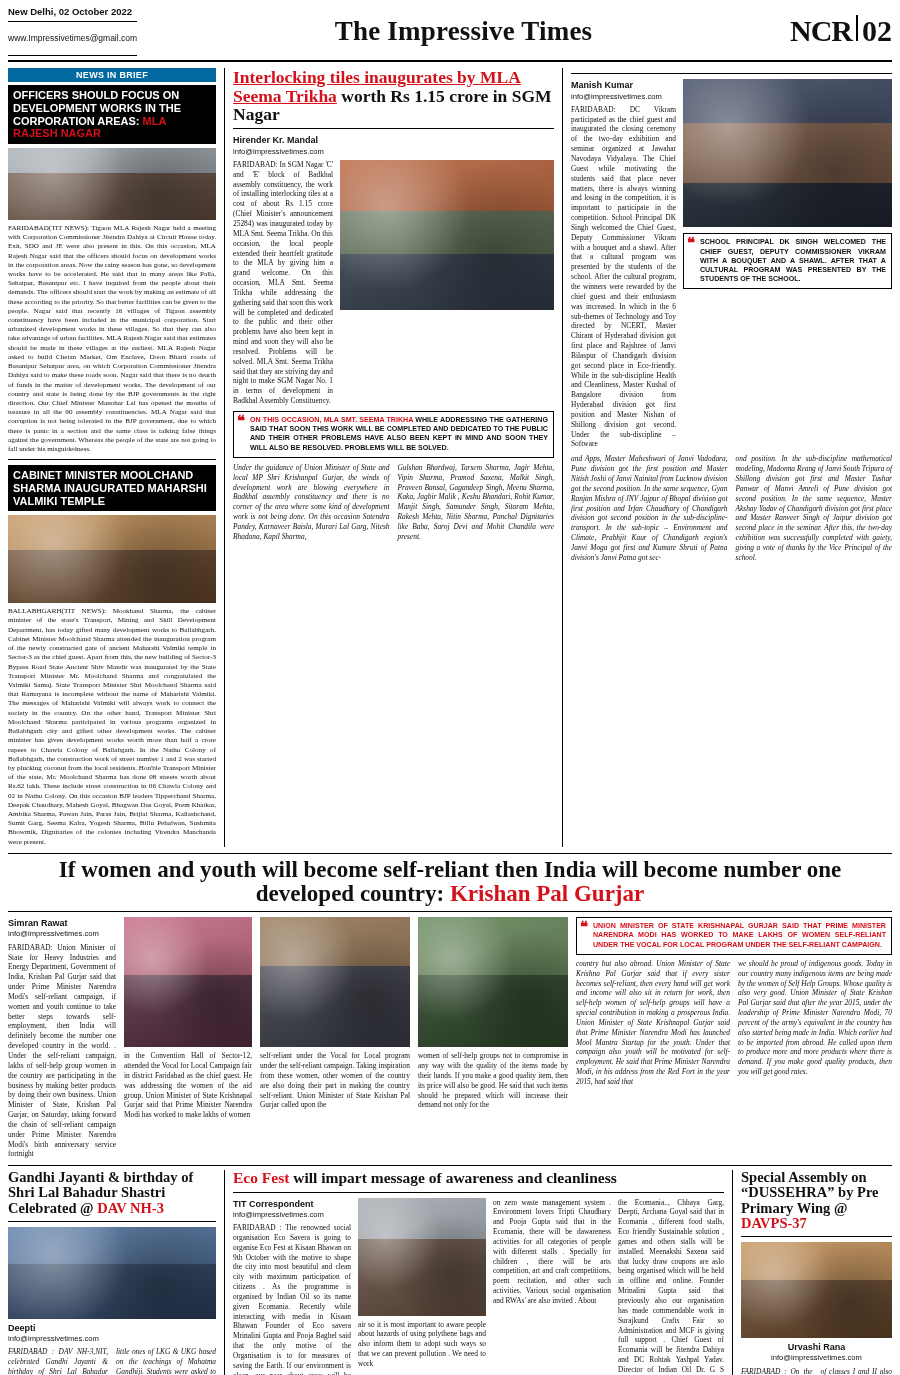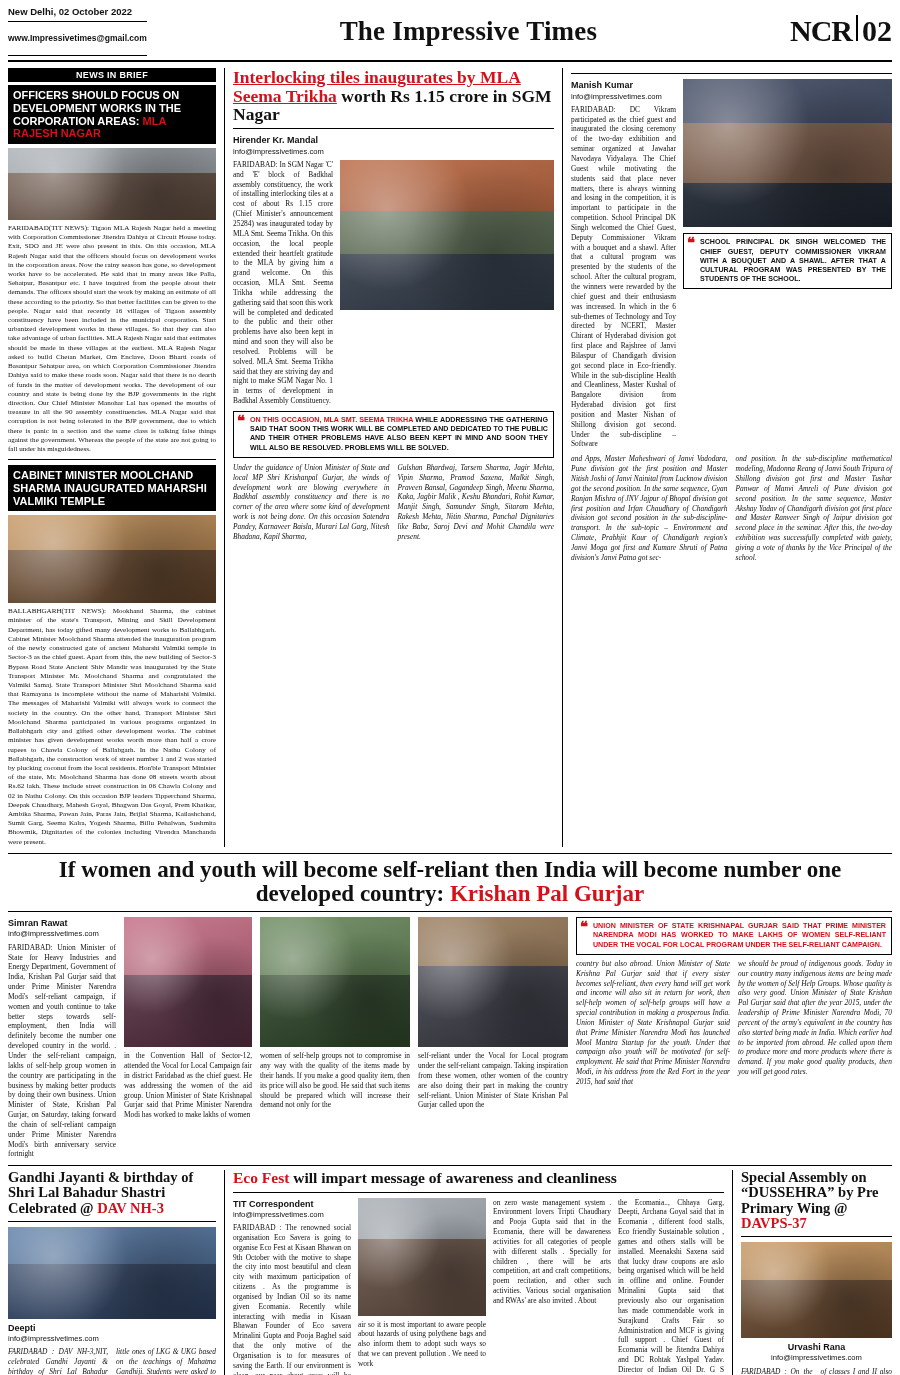--- a/index.html
+++ b/index.html
@@ -10,21 +10,21 @@
     background: #ffffff;
     font-family: "Liberation Serif", serif;
     color: #111;
   }
   .page { width: 900px; height: 1375px; padding: 6px 8px; position: relative; }
 
   
   .masthead { display: flex; align-items: center; justify-content: space-between; border-bottom: 2px solid #000; padding-bottom: 4px; }
   .mh-left { font-size: 9px; line-height: 1.35; font-family: "Liberation Sans", sans-serif; }
   .mh-left .date { font-weight: bold; font-size: 9.5px; }
-  .mh-left .email { font-weight: bold; font-size: 8.5px; margin-top: 2px; border-top: 1px solid #000; border-bottom: 1px solid #000; padding: 11px 0; }
+  .mh-left .email { font-weight: normal; font-size: 8.5px; margin-top: 2px; border-top: 1px solid #000; border-bottom: 1px solid #000; padding: 11px 0; }
   .mh-title { font-size: 27px; font-weight: bold; letter-spacing: .2px; font-family: "Liberation Serif", serif; }
   .mh-right { display: flex; align-items: baseline; gap: 4px; font-family: "Liberation Serif", serif; justify-content: flex-end; }
   .mh-right .ncr { font-size: 30px; font-weight: bold; letter-spacing: -1px; }
   .mh-right .bar { width: 2px; height: 26px; background: #000; display: inline-block; }
   .mh-right .pg { font-size: 30px; font-weight: bold; }
 
   
   .red { color: #d4111a; }
   h2.head { font-family: "Liberation Serif", serif; font-weight: bold; line-height: 1.05; margin: 0 0 4px 0; }
   .byline { font-size: 7.6px; font-family: "Liberation Sans", sans-serif; line-height: 1.35; margin-bottom: 3px; }
@@ -58,21 +58,21 @@
   .band { display: flex; gap: 8px; }
   .col { }
   .vline { border-left: 1px solid #000; }
 
   
   #band1 { margin-top: 6px; }
   .c1 { width: 208px; }
   .c2 { width: 330px; }
   .c3 { width: 330px; }
 
-  .briefhead { background: #000000; color: #fff; text-align: center; font-family: "Liberation Sans", sans-serif;
+  .briefhead { background: #0369a1; color: #fff; text-align: center; font-family: "Liberation Sans", sans-serif;
     font-weight: bold; font-size: 9px; padding: 2px 0; letter-spacing: .3px; }
   .brieftext { font-size: 7.1px; text-align: justify; line-height: 1.3; }
 
   .blkbar { background: #000; color: #fff; font-family: "Liberation Sans", sans-serif; font-weight: bold;
     font-size: 11px; line-height: 1.15; padding: 4px 5px; }
 
   .h-inter { font-size: 17.5px; }
   .h-dc { font-size: 18px; }
 
   .cols2 { column-count: 2; column-gap: 8px; column-rule: none; }
@@ -186,26 +186,26 @@
           <b>Simran Rawat</b><br>
           <span>info@impressivetimes.com</span>
         </div>
         <div class="body">FARIDABAD: Union Minister of State for Heavy Industries and Energy Department, Government of India, Krishan Pal Gurjar said that under Prime Minister Narendra Modi's self-reliant campaign, if women and youth continue to take better steps towards self-employment, then India will definitely become the number one developed country in the world. . Under the self-reliant campaign, lakhs of self-help group women in the country are participating in the business by making better products by doing their own business. Union Minister of State, Krishan Pal Gurjar, on Saturday, taking forward the chain of self-reliant campaign under Prime Minister Narendra Modi's birth anniversary service fortnight</div>
       </div>
       <div style="width:128px;">
         <div class="photo p-pink" style="height:130px;"></div>
         <div class="body" style="margin-top:4px;">in the Convention Hall of Sector-12, attended the Vocal for Local Campaign fair in district Faridabad as the chief guest. He was addressing the women of the aid group. Union Minister of State Krishnapal Gurjar said that Prime Minister Narendra Modi has worked to make lakhs of women</div>
       </div>
       <div style="width:150px;">
+        <div class="photo p-hall" style="height:130px;"></div>
+        <div class="body" style="margin-top:4px;">self-reliant under the Vocal for Local program under the self-reliant campaign. Taking inspiration from these women, other women of the country are also doing their part in making the country self-reliant. Union Minister of State Krishan Pal Gurjar called upon the</div>
+      </div>
+      <div style="width:150px;">
         <div class="photo p-green" style="height:130px;"></div>
         <div class="body" style="margin-top:4px;">women of self-help groups not to compromise in any way with the quality of the items made by their hands. If you make a good quality item, then its price will also be good. He said that such items should be prepared which will increase their demand not only for the</div>
-      </div>
-      <div style="width:150px;">
-        <div class="photo p-hall" style="height:130px;"></div>
-        <div class="body" style="margin-top:4px;">self-reliant under the Vocal for Local program under the self-reliant campaign. Taking inspiration from these women, other women of the country are also doing their part in making the country self-reliant. Union Minister of State Krishan Pal Gurjar called upon the</div>
       </div>
       <div style="flex:1;">
         <div class="quote">
           <span class="qm">❝</span>
           <span class="red">UNION MINISTER OF STATE KRISHNAPAL GURJAR SAID THAT PRIME MINISTER NARENDRA MODI HAS WORKED TO MAKE LAKHS OF WOMEN SELF-RELIANT UNDER THE VOCAL FOR LOCAL PROGRAM UNDER THE SELF-RELIANT CAMPAIGN.</span>
         </div>
         <div class="body cols2" style="margin-top:4px;">
           <p>country but also abroad. Union Minister of State Krishna Pal Gurjar said that if every sister becomes self-reliant, then every hand will get work and income will also sit in return for work, then self-help women of self-help groups will have a special contribution in making a prosperous India. Union Minister of State Krishnapal Gurjar said that Prime Minister Narendra Modi has launched Mool Mantra Startup for the youth. Under that campaign also youth will be motivated for self-employment. He said that Prime Minister Narendra Modi, in his address from the Red Fort in the year 2015, had said that</p>
           <p>we should be proud of indigenous goods. Today in our country many indigenous items are being made by the women of Self Help Groups. Whose quality is also very good. Union Minister of State Krishan Pal Gurjar said that after the year 2015, under the leadership of Prime Minister Narendra Modi, 70 percent of the army's equivalent in the country has also started being made in India. Which earlier had to be imported from abroad. He called upon them to produce more and more products where there is demand. If you make good quality products, then you will get good rates.</p>
         </div>

